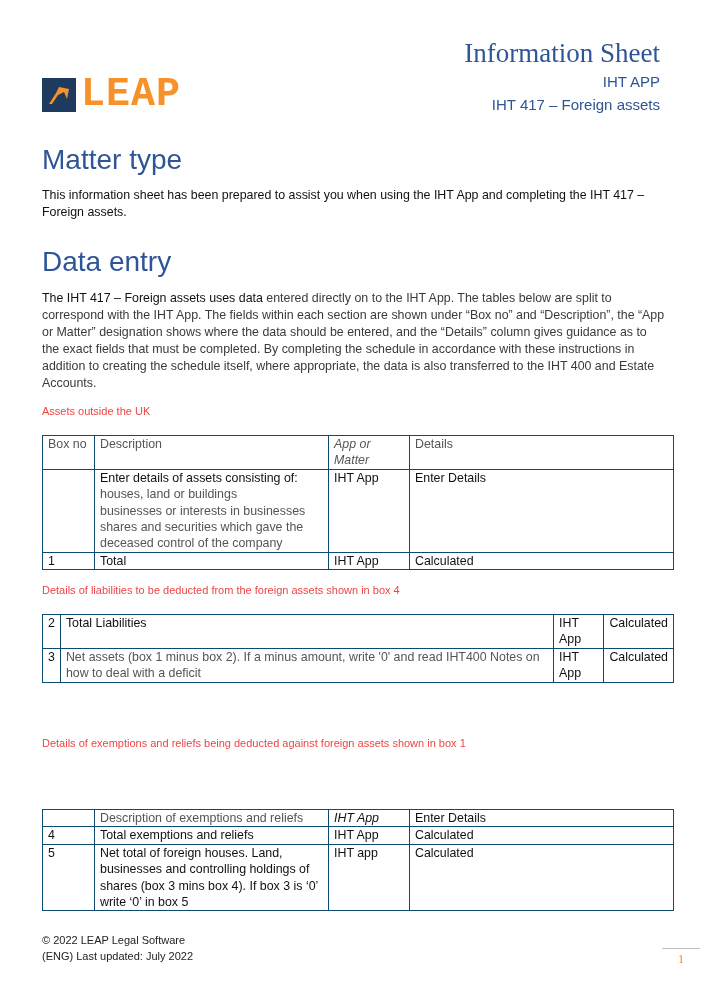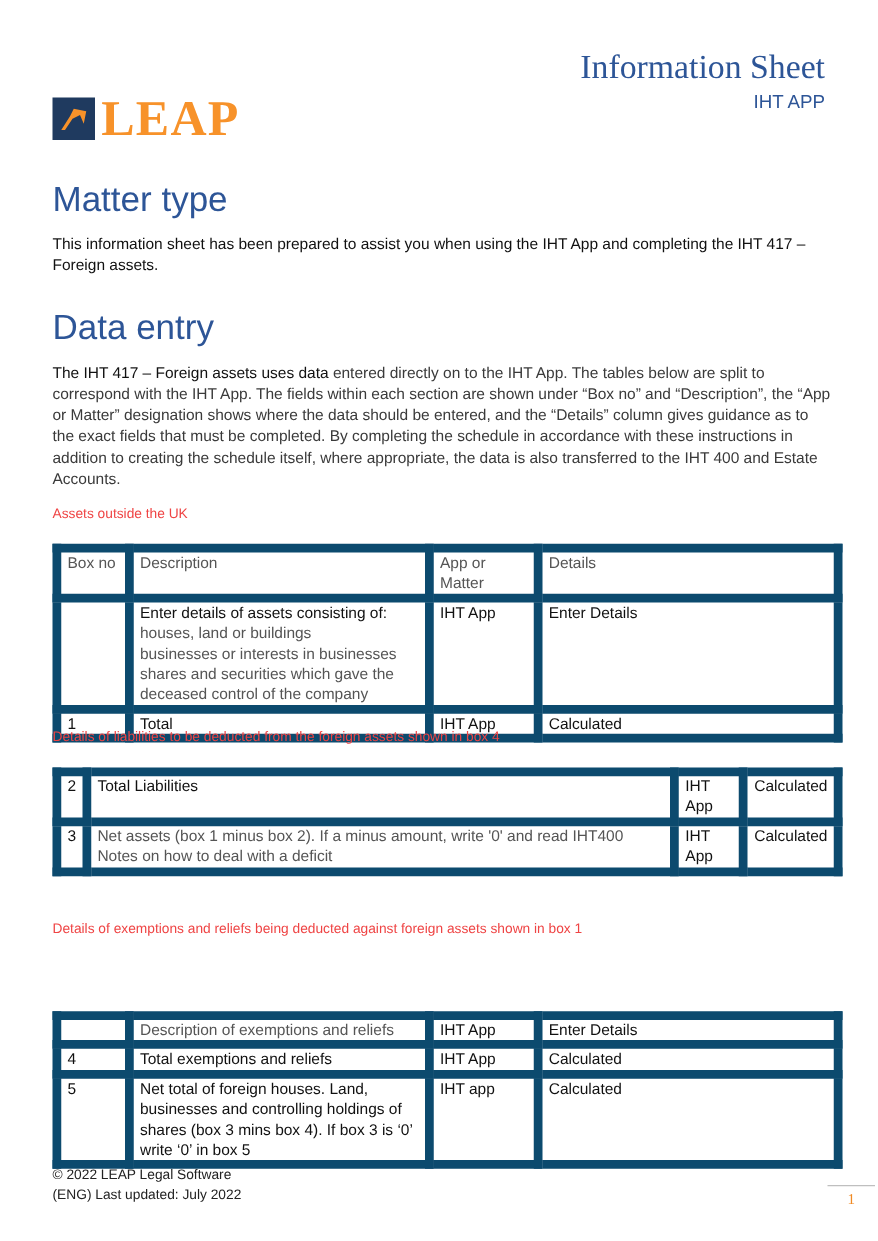--- a/index.html
+++ b/index.html
@@ -11,21 +11,21 @@
   .logo {
     position: absolute; left: 42px; top: 78px; height: 34px;
     display: flex; align-items: center;
   }
   .logo-mark {
     width: 34px; height: 34px; background: #1f3a5f; position: relative;
   }
   .logo-mark svg { position: absolute; left: 0; top: 0; }
   .logo-text {
     margin-left: 5px; font-weight: bold; font-size: 40px; line-height: 34px;
-    color: #f7922a; letter-spacing: 1px; font-family: Liberation Serif, serif;
+    color: #f7922a; letter-spacing: 1px; font-family: Liberation Mono, monospace;
   }
   .title-block {
     position: absolute; right: 42px; top: 36px; text-align: right; color: #2d5597;
   }
   .title-main { font-size: 27px; line-height: 34px; font-family: Liberation Serif, serif; }
   .title-sub { font-size: 15px; line-height: 23px; }
   .section-heading {
     position: absolute; left: 42px; font-size: 28px; color: #2d5597; line-height: 24px;
   }
   .para {
@@ -34,26 +34,26 @@
   }
   .dark { color: #111; }
   .caption {
     position: absolute; left: 42px; font-size: 11px; line-height: 17px; color: #ef4444;
   }
   table.grid {
     position: absolute; left: 42px; width: 632px; border-collapse: collapse;
     font-size: 12.4px; line-height: 16.4px;
   }
   table.grid td {
-    border: 7px solid #0c4a6e; vertical-align: top; padding: 0 5px; color: #111; margin-left: 45px;
+    border: 1px solid #0c4a6e; vertical-align: top; padding: 0 5px; color: #111; margin-left: 45px;
   }
   table.grid td.muted { color: #555; }
   .c1 { width: 41px; }
   .c2 { width: 223px; }
-  .c3 { width: 70px; }
+  .c3 { width: 70px; font-style: italic; }
   .c4 { width: auto; }
   .footer {
     position: absolute; left: 42px; top: 932px; font-size: 11px; line-height: 16px; color: #222;
   }
   .page-rule {
     position: absolute; left: 662px; top: 948px; width: 38px; height: 1px; background: #bfbfbf;
   }
   .page-num {
     position: absolute; left: 678px; top: 952px; font-size: 12px; color: #f08a24;
     font-family: "Liberation Serif", serif;
@@ -67,20 +67,21 @@
     <svg width="34" height="34" viewBox="0 0 34 34">
       <polygon points="7,26 14,15 17,9 27,11 25,21 22,14 16,17 10,26" fill="#f7922a"></polygon>
     </svg>
   </div>
   <span class="logo-text">LEAP</span>
 </div>
 
 <div class="title-block">
   <div class="title-main">Information Sheet</div>
   <div class="title-sub">IHT APP</div>
+  <div class="title-sub">IHT 417 – Foreign assets</div>
 </div>
 
 <div class="section-heading" style="top:148px;">Matter type</div>
 <div class="para dark" style="top:187px;">This information sheet has been prepared to assist you when using the IHT App and completing the IHT 417 – Foreign assets.</div>
 
 <div class="section-heading" style="top:250px;">Data entry</div>
 <div class="para" style="top:290px;"><span class="dark">The IHT 417 – Foreign assets uses data</span><span> entered directly on to the IHT App.  The tables below are split to correspond with the IHT App.  The fields within each section are shown under “Box no” and “Description”, the “App or Matter” designation shows where the data should be entered, and the “Details” column gives guidance as to the exact fields that must be completed.  By completing the schedule in accordance with these instructions in addition to creating the schedule itself, where appropriate, the data is also transferred to the IHT 400 and Estate Accounts.</span></div>
 
 <div class="caption" style="top:403px;">Assets outside the UK</div>
 <table class="grid" style="top:435px;">

